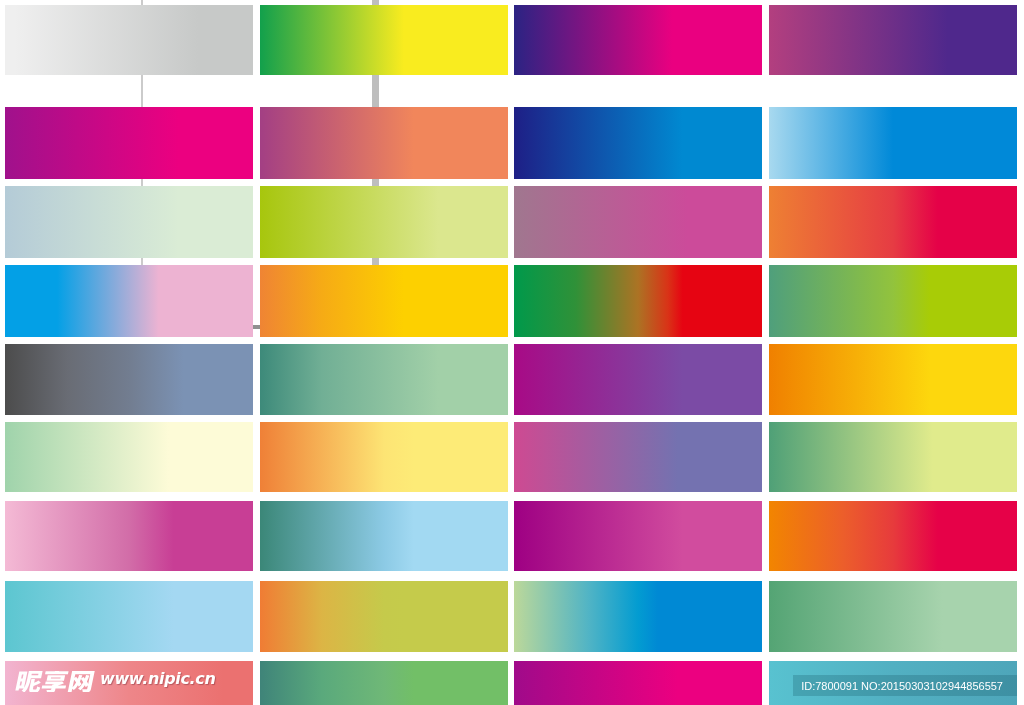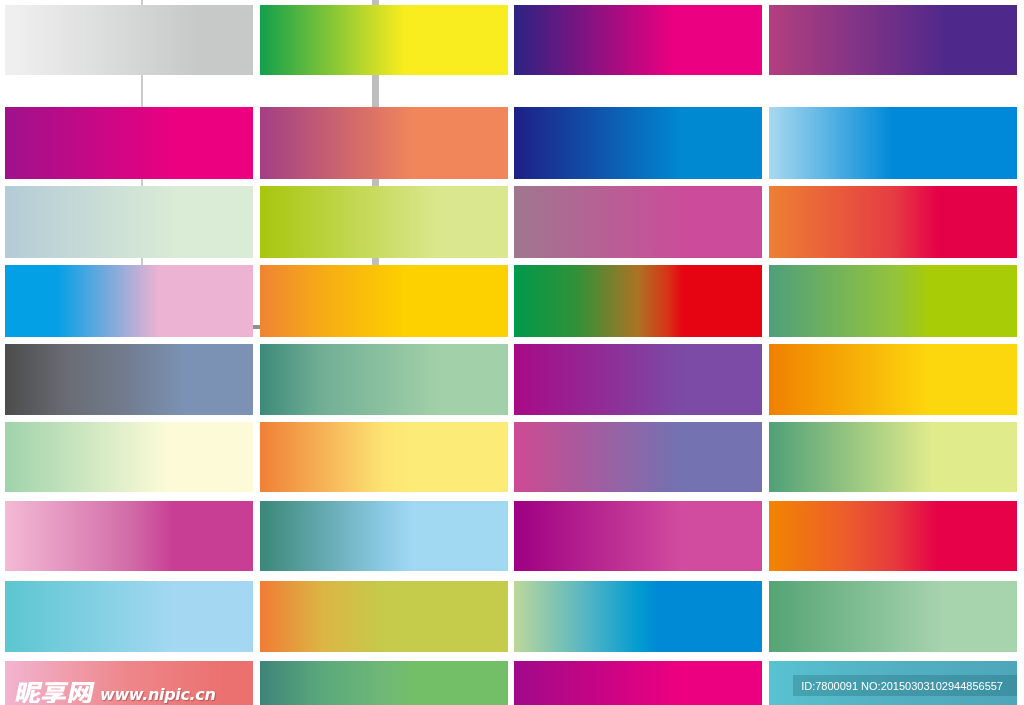--- a/index.html
+++ b/index.html
@@ -5,21 +5,21 @@
 <style>
   html,body{margin:0;padding:0;}
   body{width:1024px;height:705px;background:#ffffff;overflow:hidden;
        font-family:"Liberation Sans",sans-serif;position:relative;}
   #palette{position:absolute;left:0;top:0;width:1024px;height:705px;background:#fff;}
   .sw{position:absolute;}
   .vline{position:absolute;background:#bdbdbd;}
 
   
   #watermark{position:absolute;left:13px;top:671px;height:32px;z-index:30;
-             display:flex;align-items:flex-end;}
+             display:flex;align-items:flex-start;}
   #wm-logo{display:block;}
   #wm-site{margin-left:1px;color:#ffffff;font-style:italic;font-weight:bold;
            font-size:16px;letter-spacing:-0.35px;
            font-family:"DejaVu Sans",sans-serif;
            text-shadow:1px 1px 1px rgba(120,45,55,0.45);
            line-height:1;white-space:nowrap;}
 
   
   #id-badge{position:absolute;left:793px;top:675px;width:224px;height:21px;z-index:30;
             background:rgba(10,70,80,0.22);}

